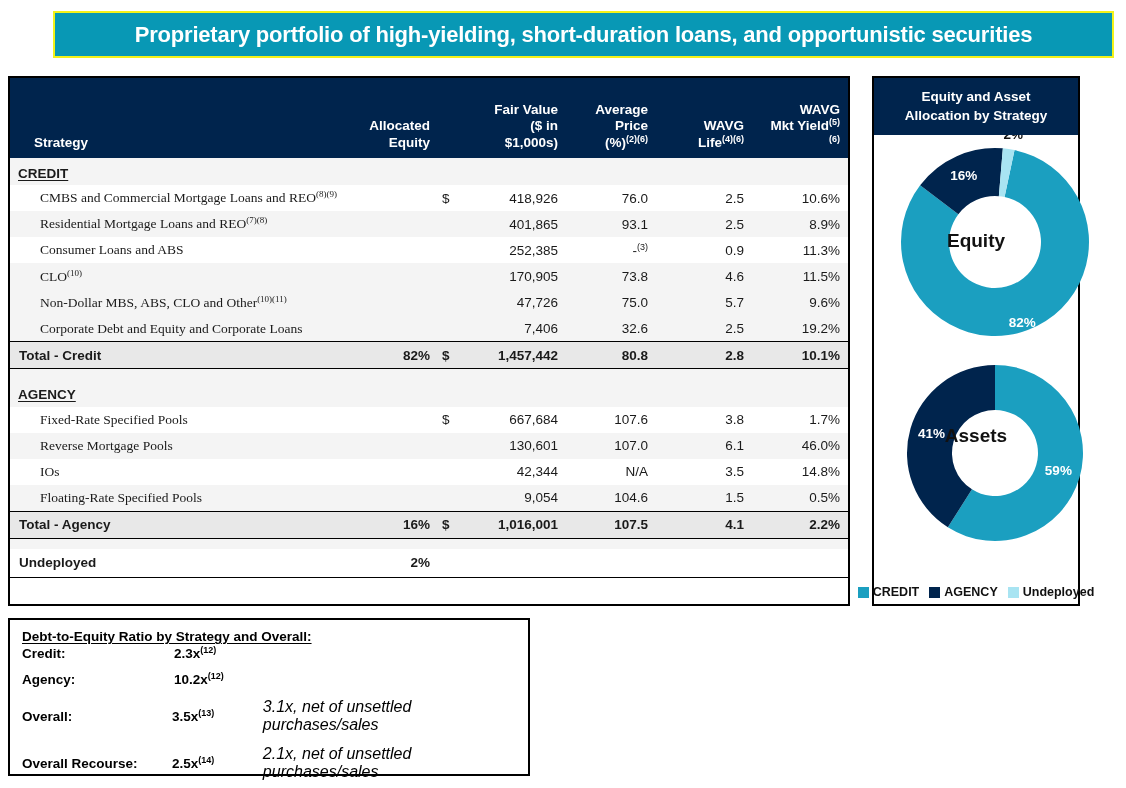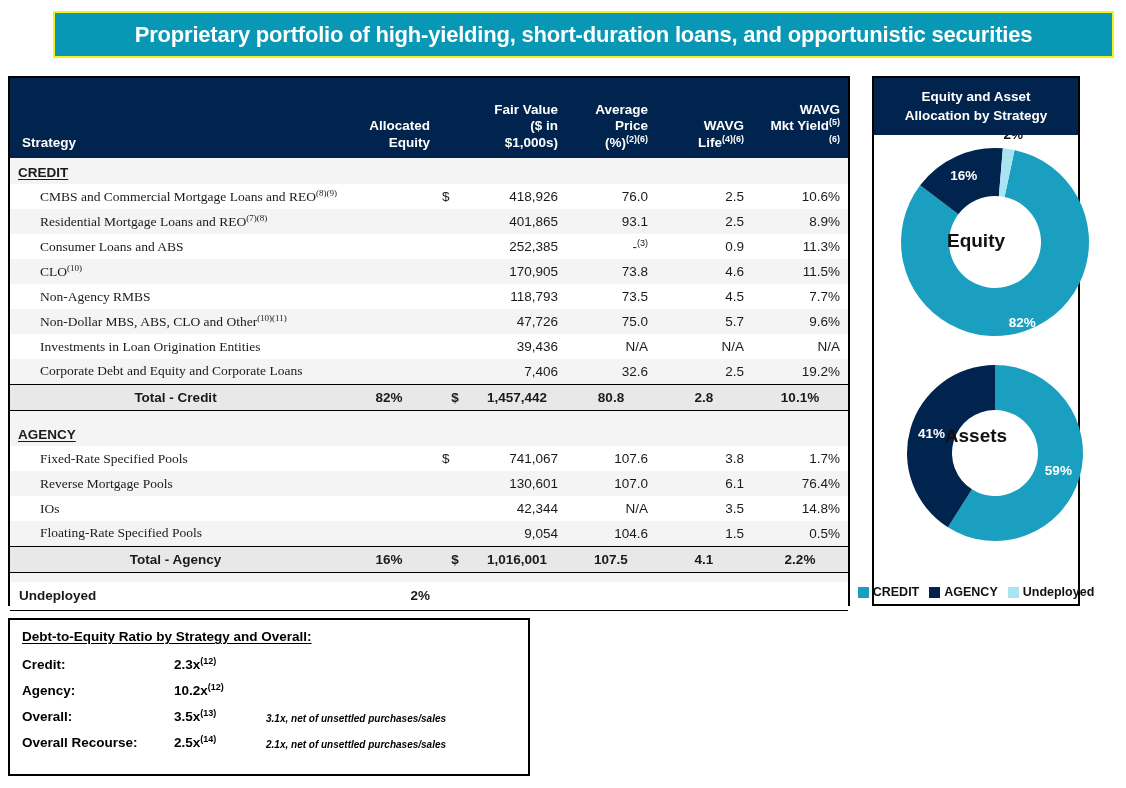--- a/index.html
+++ b/index.html
@@ -54,21 +54,21 @@
   thead th {
     color: #ffffff;
     font-size: 13.5px;
     font-weight: bold;
     padding: 0 8px 7px 8px;
     vertical-align: bottom;
     text-align: right;
     line-height: 1.22;
     height: 80px;
   }
-  thead th.strategy-head { text-align: left; padding-left: 12px; }
+  thead th.strategy-head { text-align: left; padding-left: 24px; }
   thead th.dollar-head { padding: 0; }
 
   tbody td {
     padding: 0 8px;
     height: 25px;
     text-align: right;
     vertical-align: middle;
     white-space: nowrap;
   }
   tbody td.label { text-align: left; }
@@ -87,21 +87,20 @@
   tr.item td.label { padding-left: 30px; font-family: Liberation Serif, serif; }
   tr.stripe-a { background: #f4f4f4; }
   tr.stripe-b { background: #ffffff; }
 
   tr.total td {
     background: #e8e8e8;
     font-weight: bold;
     border-top: 1.5px solid #000000;
     border-bottom: 1.5px solid #000000;
     height: 26px;
-    text-align: center;
   }
   tr.total td.label { padding-left: 9px; }
 
   tr.spacer td { background: #f4f4f4; height: 10px; padding: 0; }
 
   tr.undeployed td {
     background: #ffffff;
     font-weight: bold;
     height: 28px;
     border-bottom: 1.5px solid #000000;
@@ -115,26 +114,26 @@
   .dte-box {
     position: absolute;
     left: 8px; top: 618px; width: 522px; height: 158px;
     border: 2px solid #000000;
     background: #ffffff;
     padding: 9px 0 0 12px;
   }
   .dte-title {
     font-size: 13.5px; font-weight: bold;
     text-decoration: underline; text-underline-offset: 2px;
-    margin-bottom: 13px;
-  }
-  .dte-row { display: flex; align-items: flex-end; margin-bottom: 11px; }
+    margin-bottom: 2px;
+  }
+  .dte-row { display: flex; align-items: center; margin-bottom: 11px; }
   .dte-label { width: 152px; font-size: 13.5px; font-weight: bold; }
   .dte-value { width: 92px; font-size: 13.5px; font-weight: bold; }
-  .dte-note { font-size: 10px; font-weight: bold; font-style: italic; }
+  .dte-note { font-size: 16px; font-weight: normal; font-style: italic; }
 
   
   .charts-panel {
     position: absolute;
     left: 872px; top: 76px; width: 208px; height: 530px;
     border: 2px solid #000000;
     background: #ffffff;
   }
   .charts-head {
     background: #00244d;
@@ -251,46 +250,28 @@
           </tr>
           <tr class="item stripe-a">
             <td class="label">CLO<sup>(10)</sup></td>
             <td></td>
             <td class="dollar"></td>
             <td>170,905</td>
             <td>73.8</td>
             <td>4.6</td>
             <td>11.5%</td>
           </tr>
-          <tr class="item stripe-b">
-            <td class="label">Non-Agency RMBS</td>
-            <td></td>
-            <td class="dollar"></td>
-            <td>118,793</td>
-            <td>73.5</td>
-            <td>4.5</td>
-            <td>7.7%</td>
-          </tr>
           <tr class="item stripe-a">
             <td class="label">Non-Dollar MBS, ABS, CLO and Other<sup>(10)(11)</sup></td>
             <td></td>
             <td class="dollar"></td>
             <td>47,726</td>
             <td>75.0</td>
             <td>5.7</td>
             <td>9.6%</td>
-          </tr>
-          <tr class="item stripe-b">
-            <td class="label">Investments in Loan Origination Entities</td>
-            <td></td>
-            <td class="dollar"></td>
-            <td>39,436</td>
-            <td>N/A</td>
-            <td>N/A</td>
-            <td>N/A</td>
           </tr>
           <tr class="item stripe-a">
             <td class="label">Corporate Debt and Equity and Corporate Loans</td>
             <td></td>
             <td class="dollar"></td>
             <td>7,406</td>
             <td>32.6</td>
             <td>2.5</td>
             <td>19.2%</td>
           </tr>
@@ -318,33 +299,33 @@
             <td></td>
             <td></td>
             <td></td>
             <td></td>
             <td></td>
           </tr>
           <tr class="item stripe-b">
             <td class="label">Fixed-Rate Specified Pools</td>
             <td></td>
             <td class="dollar">$</td>
-            <td>741,067</td>
+            <td>667,684</td>
             <td>107.6</td>
             <td>3.8</td>
             <td>1.7%</td>
           </tr>
           <tr class="item stripe-a">
             <td class="label">Reverse Mortgage Pools</td>
             <td></td>
             <td class="dollar"></td>
             <td>130,601</td>
             <td>107.0</td>
             <td>6.1</td>
-            <td>76.4%</td>
+            <td>46.0%</td>
           </tr>
           <tr class="item stripe-b">
             <td class="label">IOs</td>
             <td></td>
             <td class="dollar"></td>
             <td>42,344</td>
             <td>N/A</td>
             <td>3.5</td>
             <td>14.8%</td>
           </tr>

